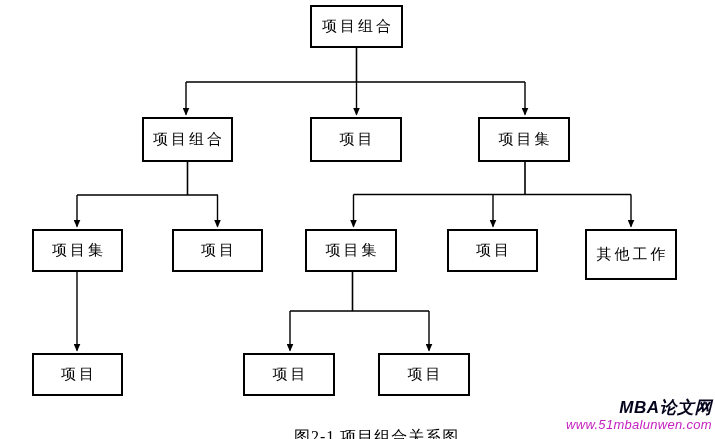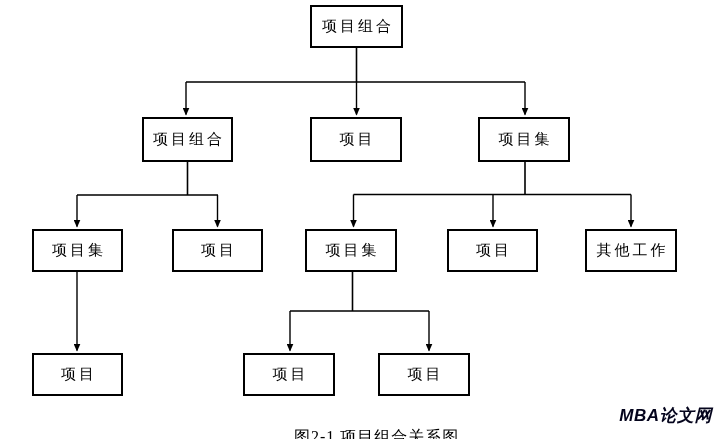--- a/index.html
+++ b/index.html
@@ -47,21 +47,20 @@
     margin-top: 17px;
   }
   .watermark {
     position: absolute;
     right: 3px;
     top: 399px;
     text-align: right;
     font-family: "Liberation Sans", "DejaVu Sans", sans-serif;
     font-style: italic;
     line-height: 1.1;
-    margin-top: 8px;
   }
   .watermark .site {
     font-size: 17px;
     font-weight: bold;
     color: #04041c;
     letter-spacing: 0.5px;
   }
   .watermark .url {
     font-size: 13px;
     color: #c421c0;
@@ -101,25 +100,26 @@
   <div class="node" style="left:310px; top:5px;  width:93px; height:43px;">项目组合</div>
 
   <div class="node" style="left:142px; top:117px; width:91px; height:45px;">项目组合</div>
   <div class="node" style="left:310px; top:117px; width:92px; height:45px;">项目</div>
   <div class="node" style="left:478px; top:117px; width:92px; height:45px;">项目集</div>
 
   <div class="node" style="left:32px;  top:229px; width:91px; height:43px;">项目集</div>
   <div class="node" style="left:172px; top:229px; width:91px; height:43px;">项目</div>
   <div class="node" style="left:305px; top:229px; width:92px; height:43px;">项目集</div>
   <div class="node" style="left:447px; top:229px; width:91px; height:43px;">项目</div>
-  <div class="node" style="left:585px; top:229px; width:92px; height:43px;">其他工作</div>
+  <div class="node" style="left:585px; top:229px; width:92px; height:51px;">其他工作</div>
 
   <div class="node" style="left:32px;  top:353px; width:91px; height:43px;">项目</div>
   <div class="node" style="left:243px; top:353px; width:92px; height:43px;">项目</div>
   <div class="node" style="left:378px; top:353px; width:92px; height:43px;">项目</div>
 
   <div class="caption">图2-1 项目组合关系图</div>
 
   <div class="watermark">
     <div class="site">MBA论文网</div>
+    <div class="url">www.51mbalunwen.com</div>
   </div>
 
 </div>
 
 </body></html>

